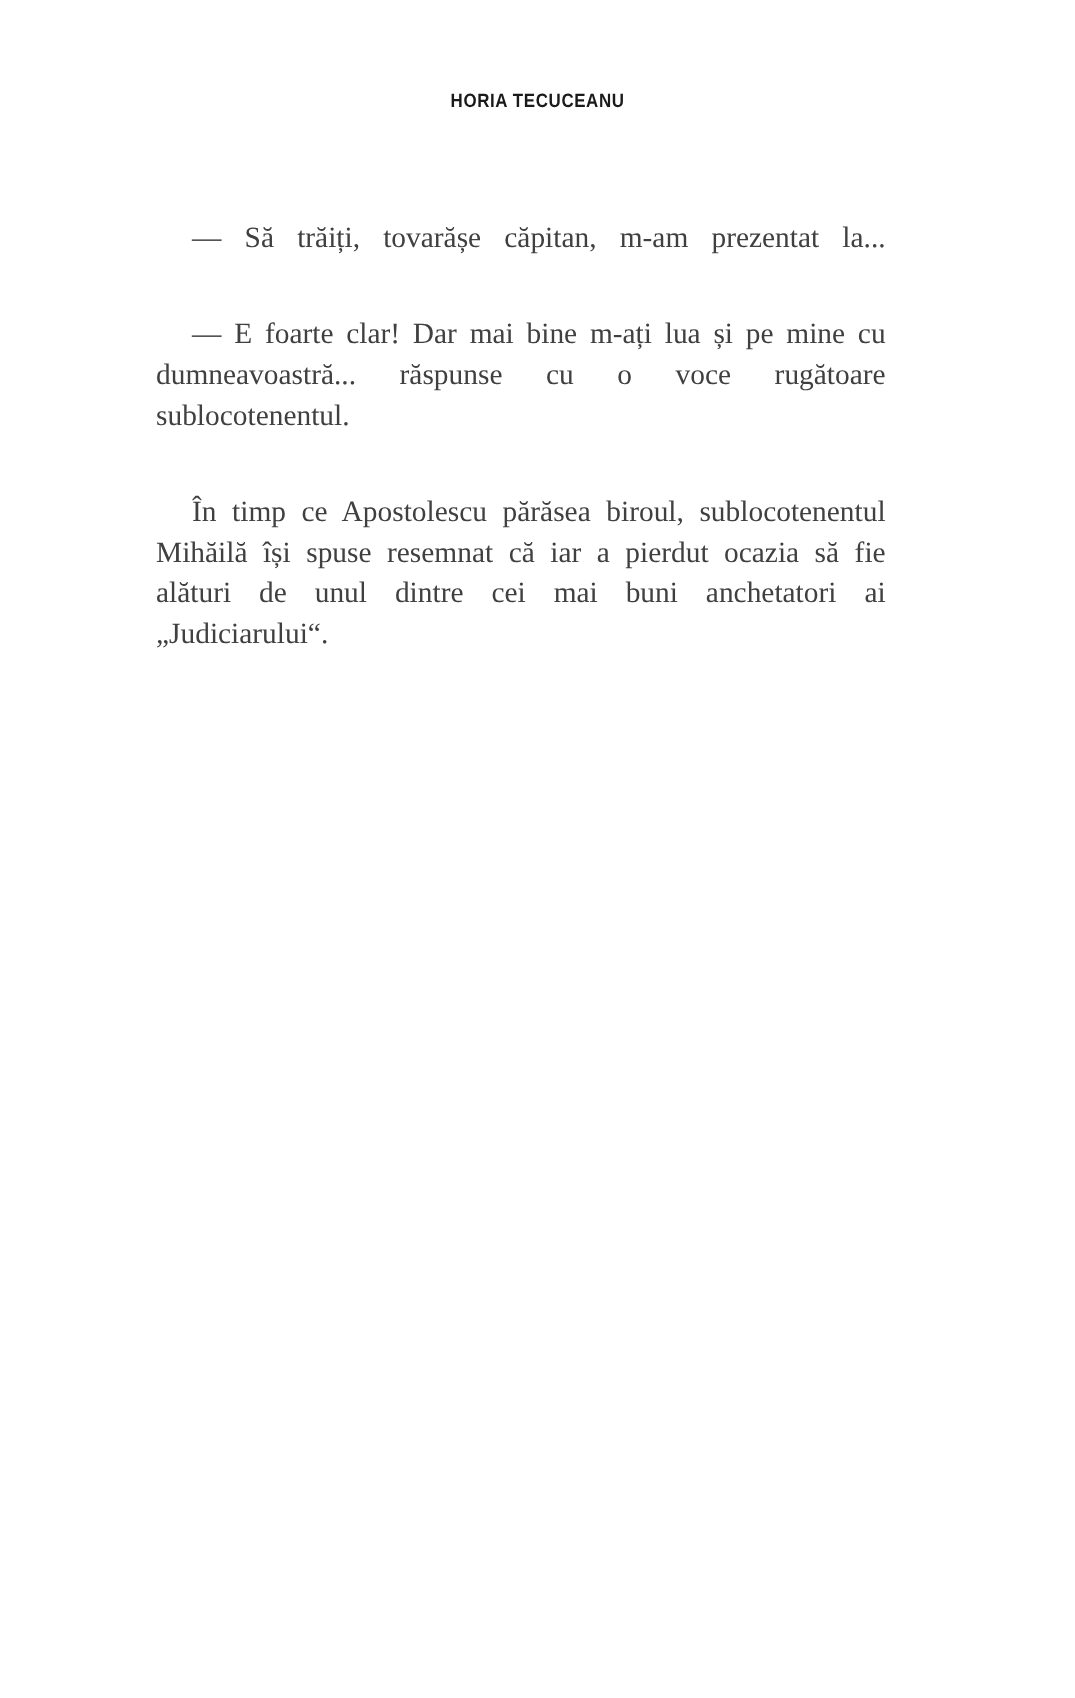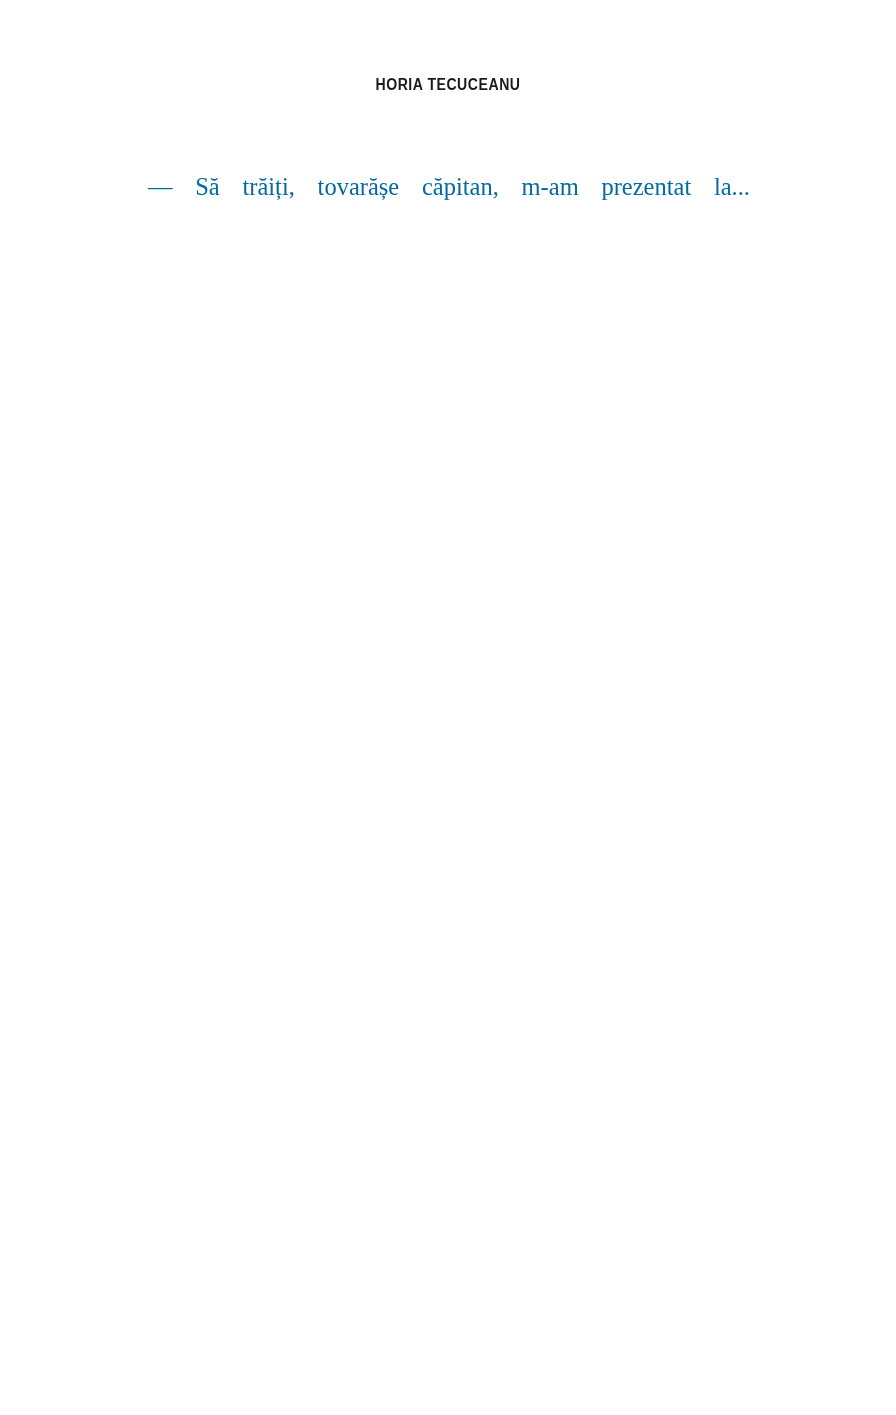--- a/index.html
+++ b/index.html
@@ -41,42 +41,44 @@
 
   
   .text-block {
     position: absolute;
     top: 170px;
     left: 118px;
     width: 632px;
   }
 
   .para {
-    margin: 0;
+    margin: 12px;
     font-size: 24.5px;
     line-height: 34px;
     text-align: justify;
     text-justify: inter-word;
     text-indent: 30px;
     hyphens: manual;
     -webkit-hyphens: manual;
-    color: #0369a1;
+    color: #404040;
   }
 
   
   .para:after {
     content: "";
     display: inline-block;
     width: 100%;
   }
 </style>
 </head>
 <body style="background: rgb(255, 255, 255);">
 
 <div class="page">
 
   <div class="running-head">HORIA TECUCEANU</div>
 
   <div class="text-block">
     <p class="para">— Să trăiți, tovarășe căpitan, m-am prezentat la...</p>
+    <p class="para">— E foarte clar! Dar mai bine m-ați lua și pe mine cu dumneavoastră... răspunse cu o voce rugătoare sublocotenentul.</p>
+    <p class="para">În timp ce Apostolescu părăsea biroul, subloco­tenentul Mihăilă își spuse resemnat că iar a pierdut ocazia să fie alături de unul dintre cei mai buni anche­tatori ai „Judiciarului“.</p>
   </div>
 
 </div>
 
 </body></html>

